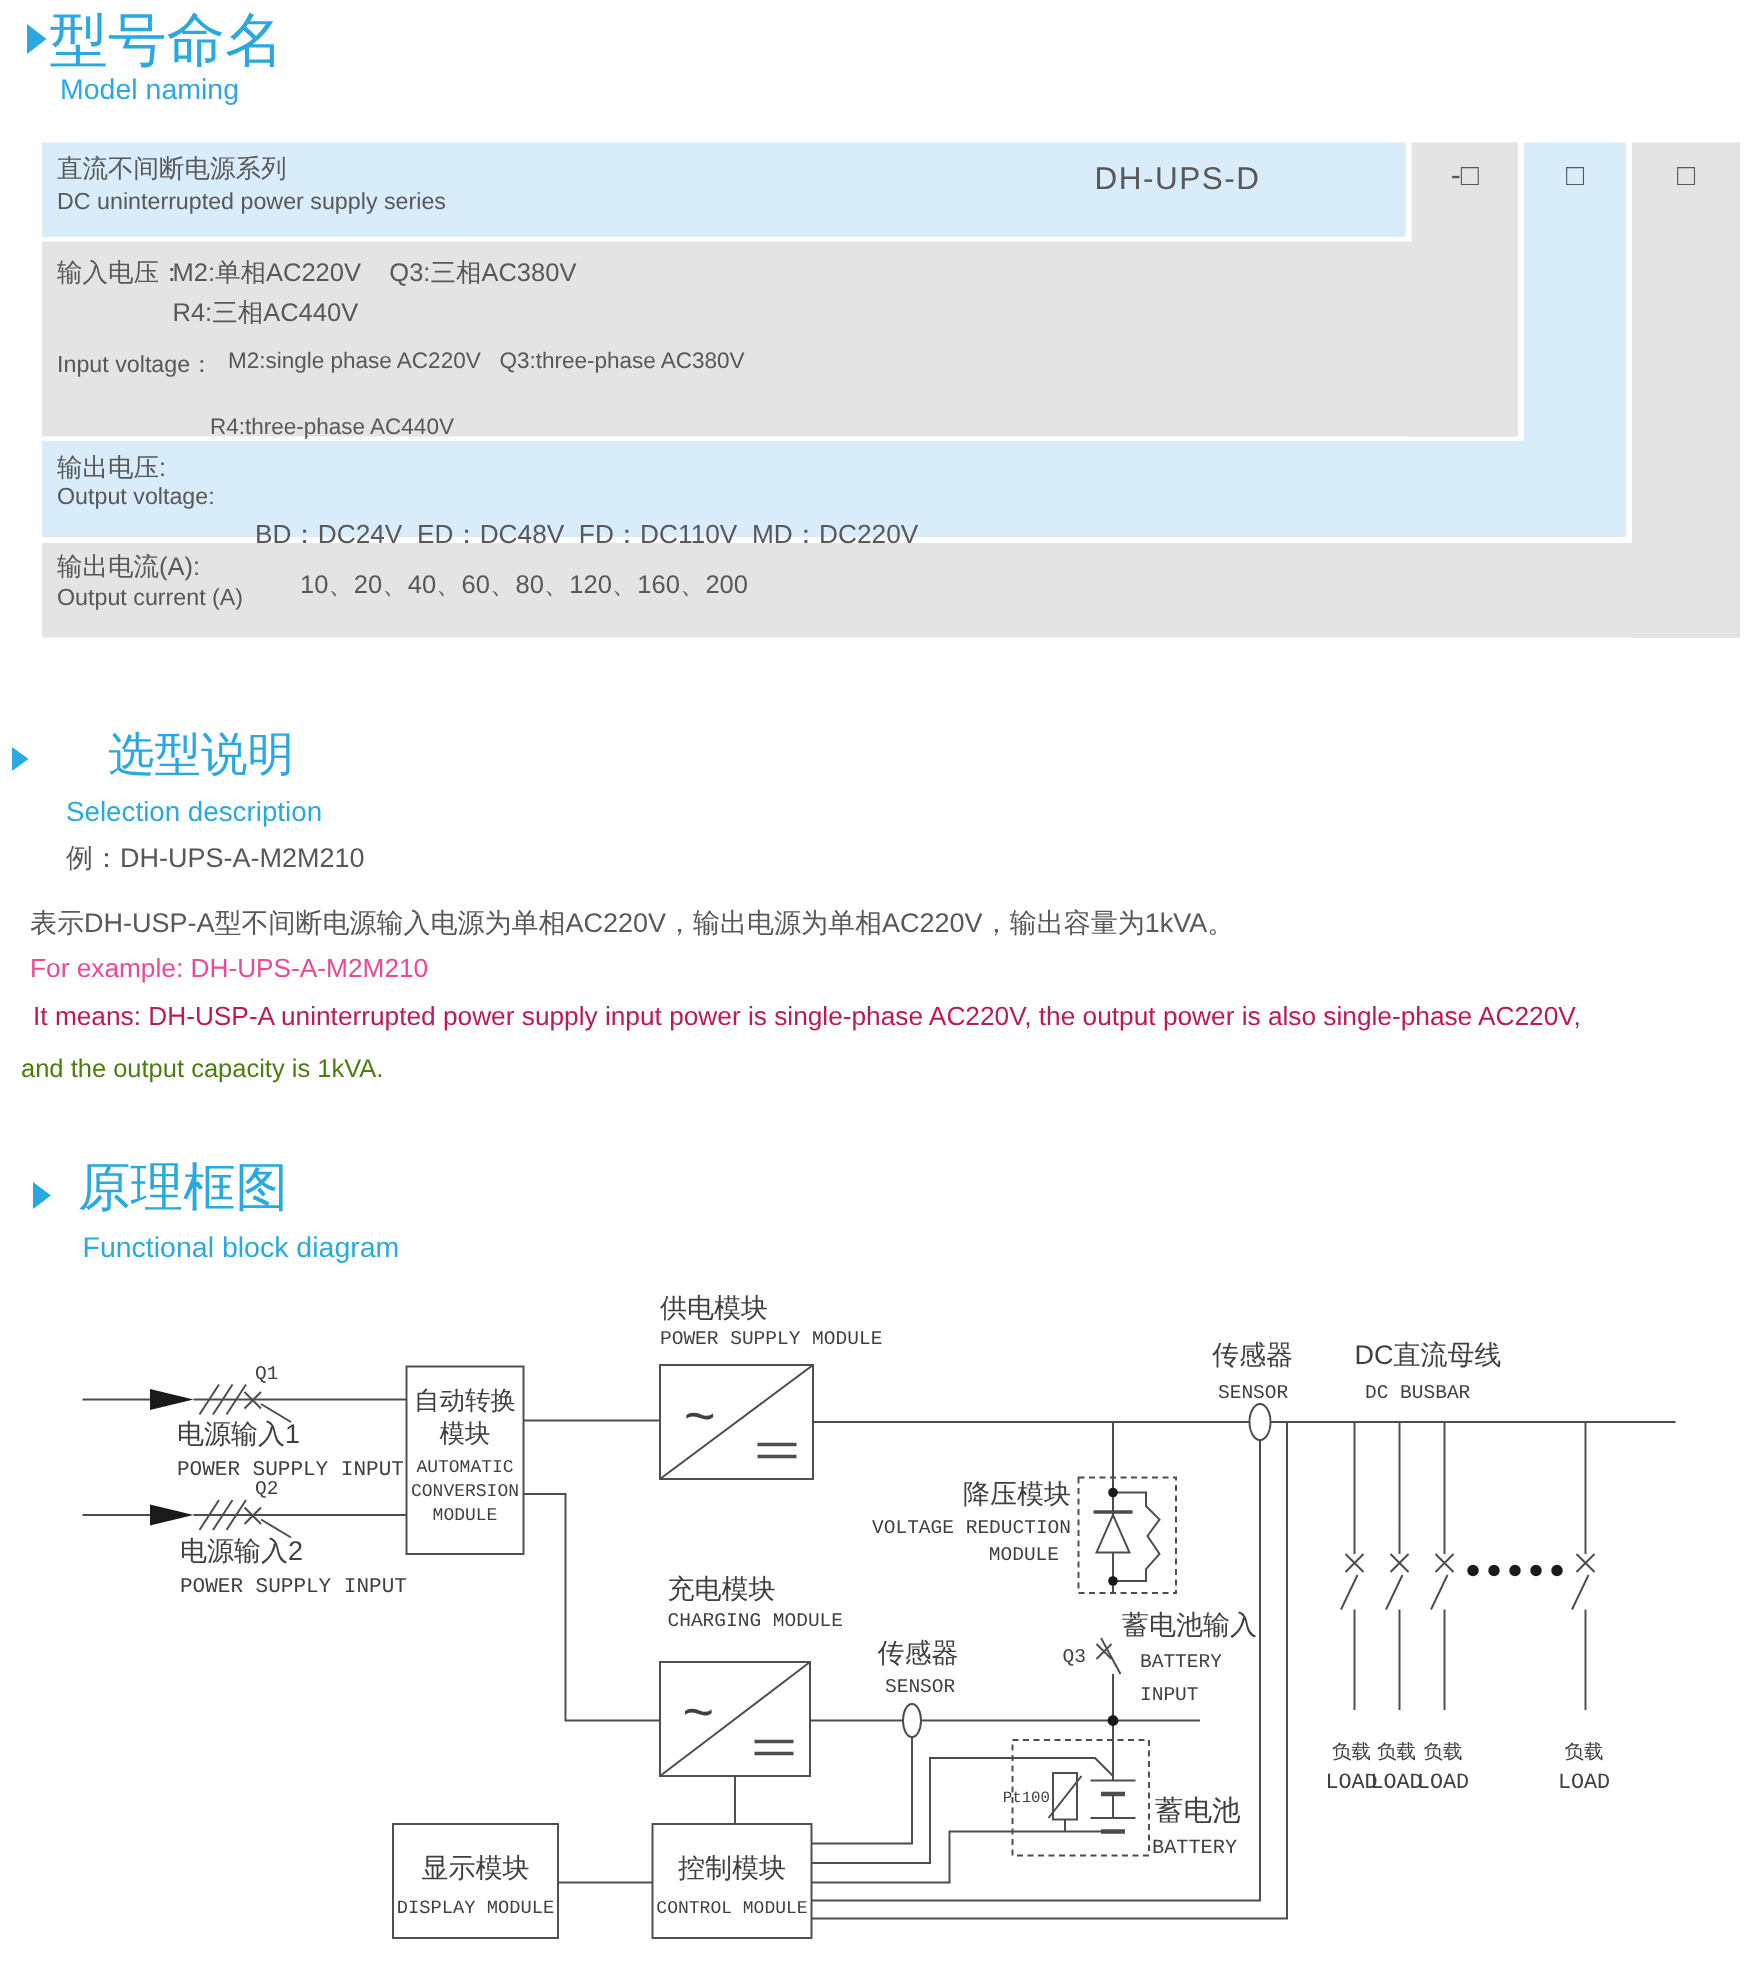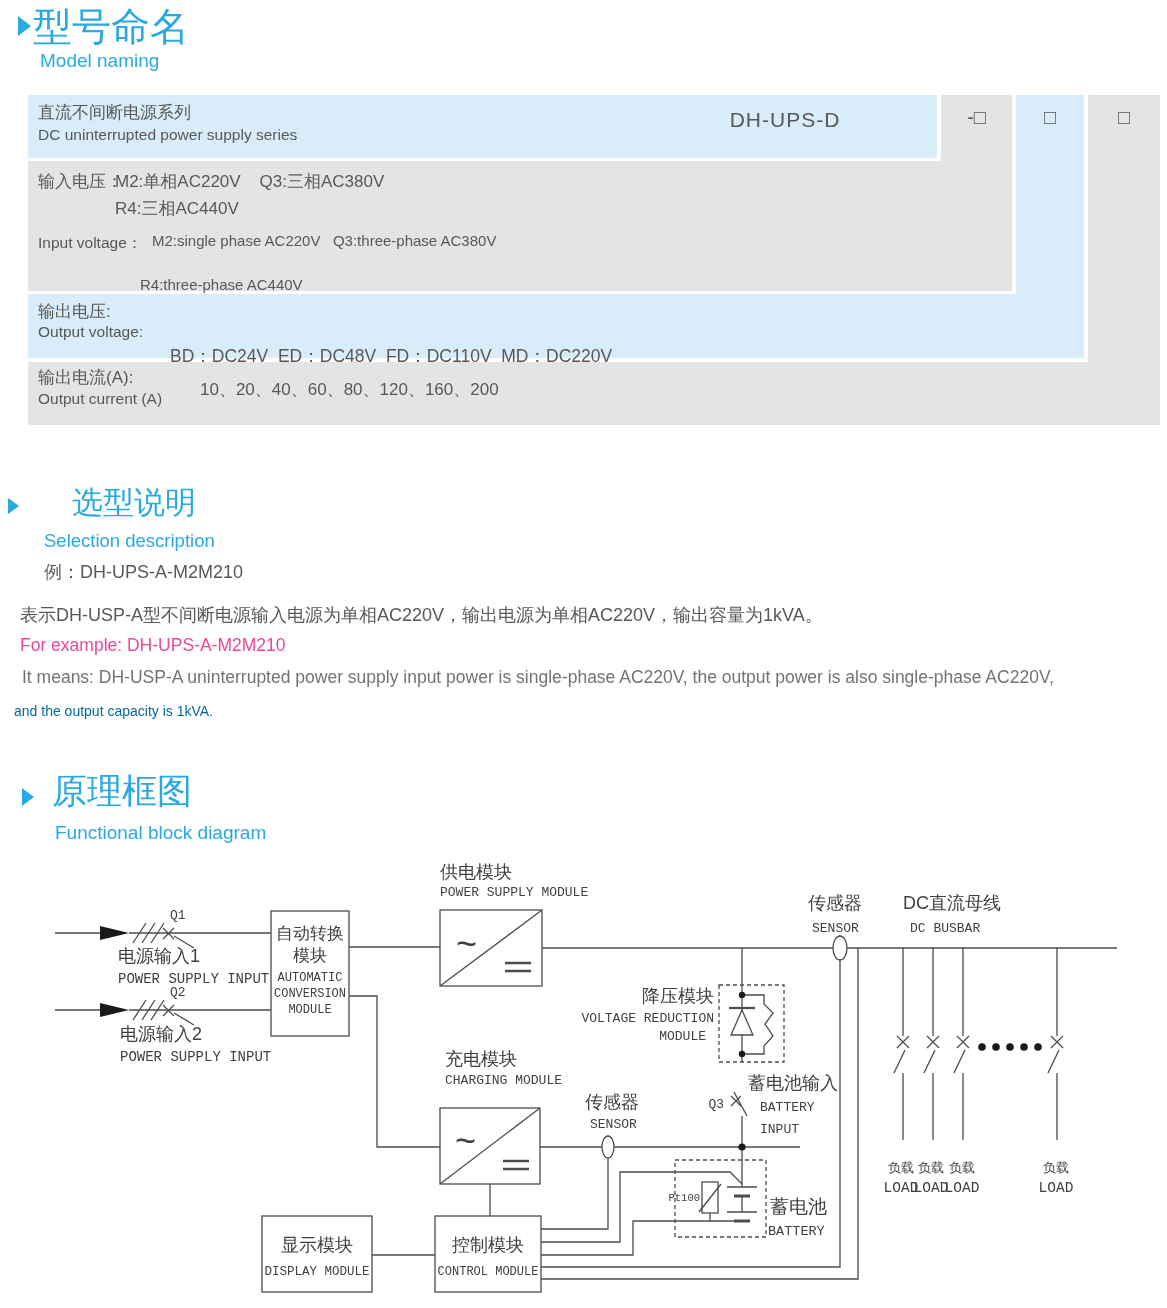--- a/index.html
+++ b/index.html
@@ -56,22 +56,22 @@
   <div class="abs" style="left:38px;top:390px;font-size:15.5px;">Output current (A)</div>
   <div class="abs pre" style="left:200px;top:378px;font-size:17px;">10、20、40、60、80、120、160、200</div>
 </div>
 
 <div class="tri abs" style="left:8px;top:498px;border-width:8px 0 8px 11px;border-left-color:#29a9e0;"></div>
 <div class="abs blue" style="left:28px;top:482px;font-size:31px;margin-left:44px;">选型说明</div>
 <div class="abs blue" style="left:44px;top:530px;font-size:18.5px;">Selection description</div>
 <div class="abs" style="left:44px;top:560px;font-size:18px;">例：DH-UPS-A-M2M210</div>
 <div class="abs" style="left:20px;top:603px;font-size:18px;">表示DH-USP-A型不间断电源输入电源为单相AC220V，输出电源为单相AC220V，输出容量为1kVA。</div>
 <div class="abs" style="left:20px;top:635px;font-size:17.5px;color:#ec4899;">For example: DH-UPS-A-M2M210</div>
-<div class="abs" style="left:22px;top:667px;font-size:17.5px;color:#737373;">It means: DH-USP-A uninterrupted power supply input power is single-phase AC220V, the output power is also single-phase AC220V,</div>
-<div class="abs" style="left:14px;top:703px;font-size:14px;color:#0369a1;">and the output capacity is 1kVA.</div>
+<div class="abs" style="left:22px;top:667px;font-size:17.5px;color:#be185d;">It means: DH-USP-A uninterrupted power supply input power is single-phase AC220V, the output power is also single-phase AC220V,</div>
+<div class="abs" style="left:14px;top:703px;font-size:17px;color:#4d7c0f;">and the output capacity is 1kVA.</div>
 
 <div class="tri abs" style="left:22px;top:788px;border-width:9px 0 9px 12px;border-left-color:#29a9e0;"></div>
 <div class="abs blue" style="left:52px;top:768px;font-size:35px;">原理框图</div>
 <div class="abs blue" style="left:55px;top:822px;font-size:19px;">Functional block diagram</div>
 
 <svg class="abs" style="left:0;top:850px;" width="1167" height="458" viewBox="0 850 1167 458">
   <g stroke="#4c4c4c" stroke-width="1.3" fill="none">
 
     <path d="M55,933 H100 M129,933 H271"></path>
     <path d="M133,943 L146,923 M142,943 L155,923 M151,943 L164,923"></path>

